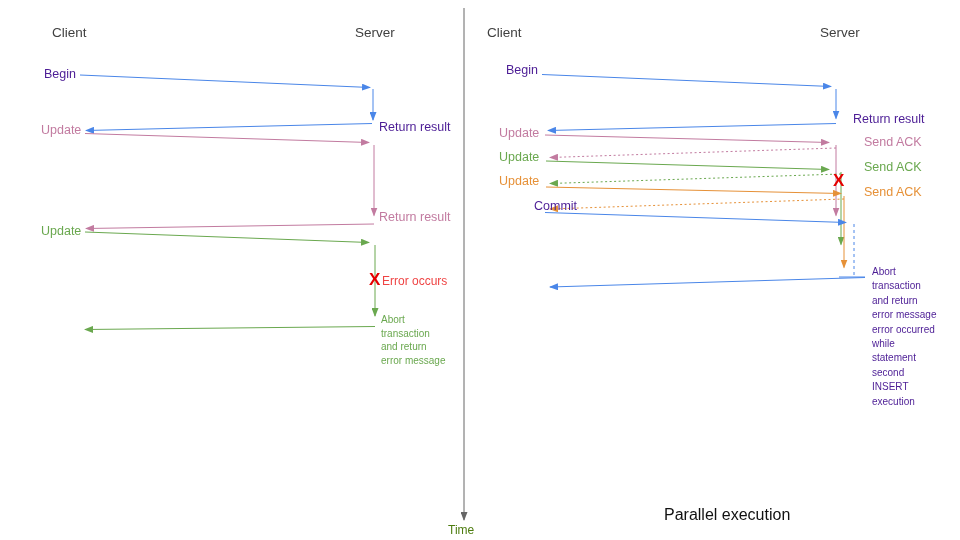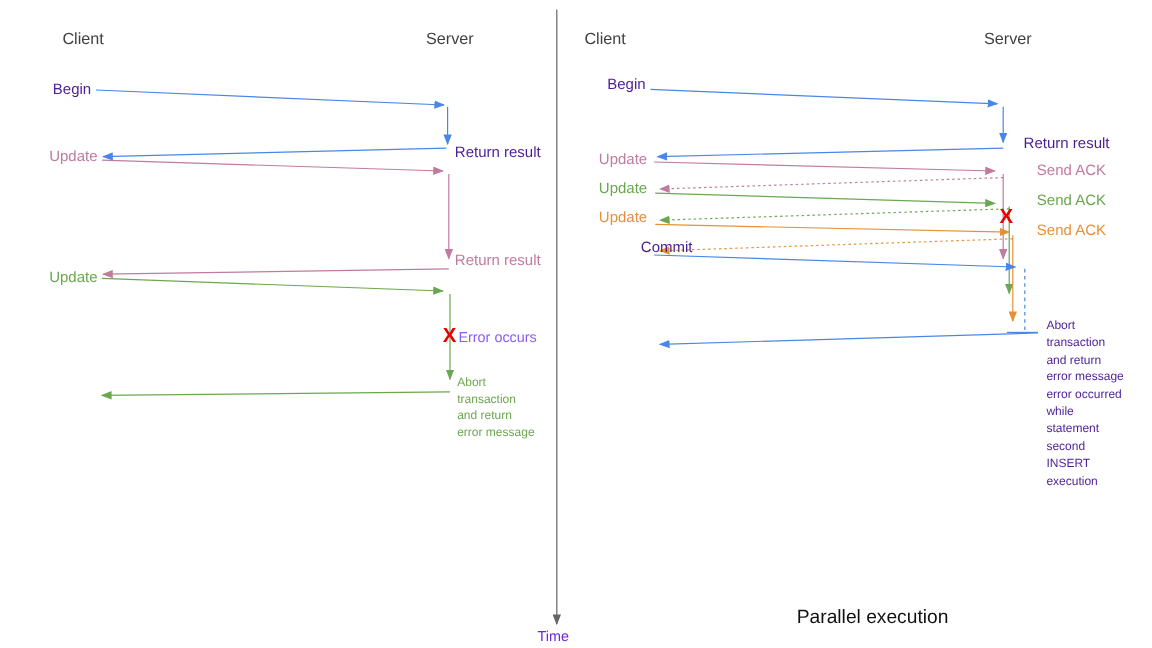--- a/index.html
+++ b/index.html
@@ -9,25 +9,25 @@
   }
   .stage svg{position:absolute;left:0;top:0;}
   .lbl{position:absolute;font-size:12.5px;line-height:13px;white-space:nowrap;}
   .hdr{position:absolute;font-size:13.5px;line-height:14px;color:#3f3f3f;white-space:nowrap;}
   .title{position:absolute;font-size:16px;line-height:18px;color:#111111;white-space:nowrap;}
   .c-blue{color:#4c1d95;}
   .c-pink{color:#c27ba0;}
   .c-green{color:#6aa84f;}
   .c-orange{color:#e69138;}
   .xmark{position:absolute;font-size:17px;line-height:16px;font-weight:bold;color:#e50000;}
-  .err{position:absolute;font-size:12px;line-height:13px;color:#8b5cf6;white-space:nowrap;}
+  .err{position:absolute;font-size:12px;line-height:13px;color:#ef4444;white-space:nowrap;}
   .abort{position:absolute;font-size:10px;white-space:nowrap;}
   .abort-left{line-height:13.6px;}
   .abort-right{line-height:14.4px;}
-  .time-lbl{position:absolute;font-size:12px;line-height:13px;color:#6d28d9;white-space:nowrap;}
+  .time-lbl{position:absolute;font-size:12px;line-height:13px;color:#4d7c0f;white-space:nowrap;}
 </style>
 </head>
 <body>
 
 <div class="stage">
 
   <svg width="960" height="540" viewBox="0 0 960 540">
     <defs>
       <marker id="m-blue" markerWidth="9" markerHeight="7" refX="8" refY="3.5" orient="auto" markerUnits="userSpaceOnUse">
         <path d="M0,0 L9,3.5 L0,7 Z" fill="#4a86e8"></path>

